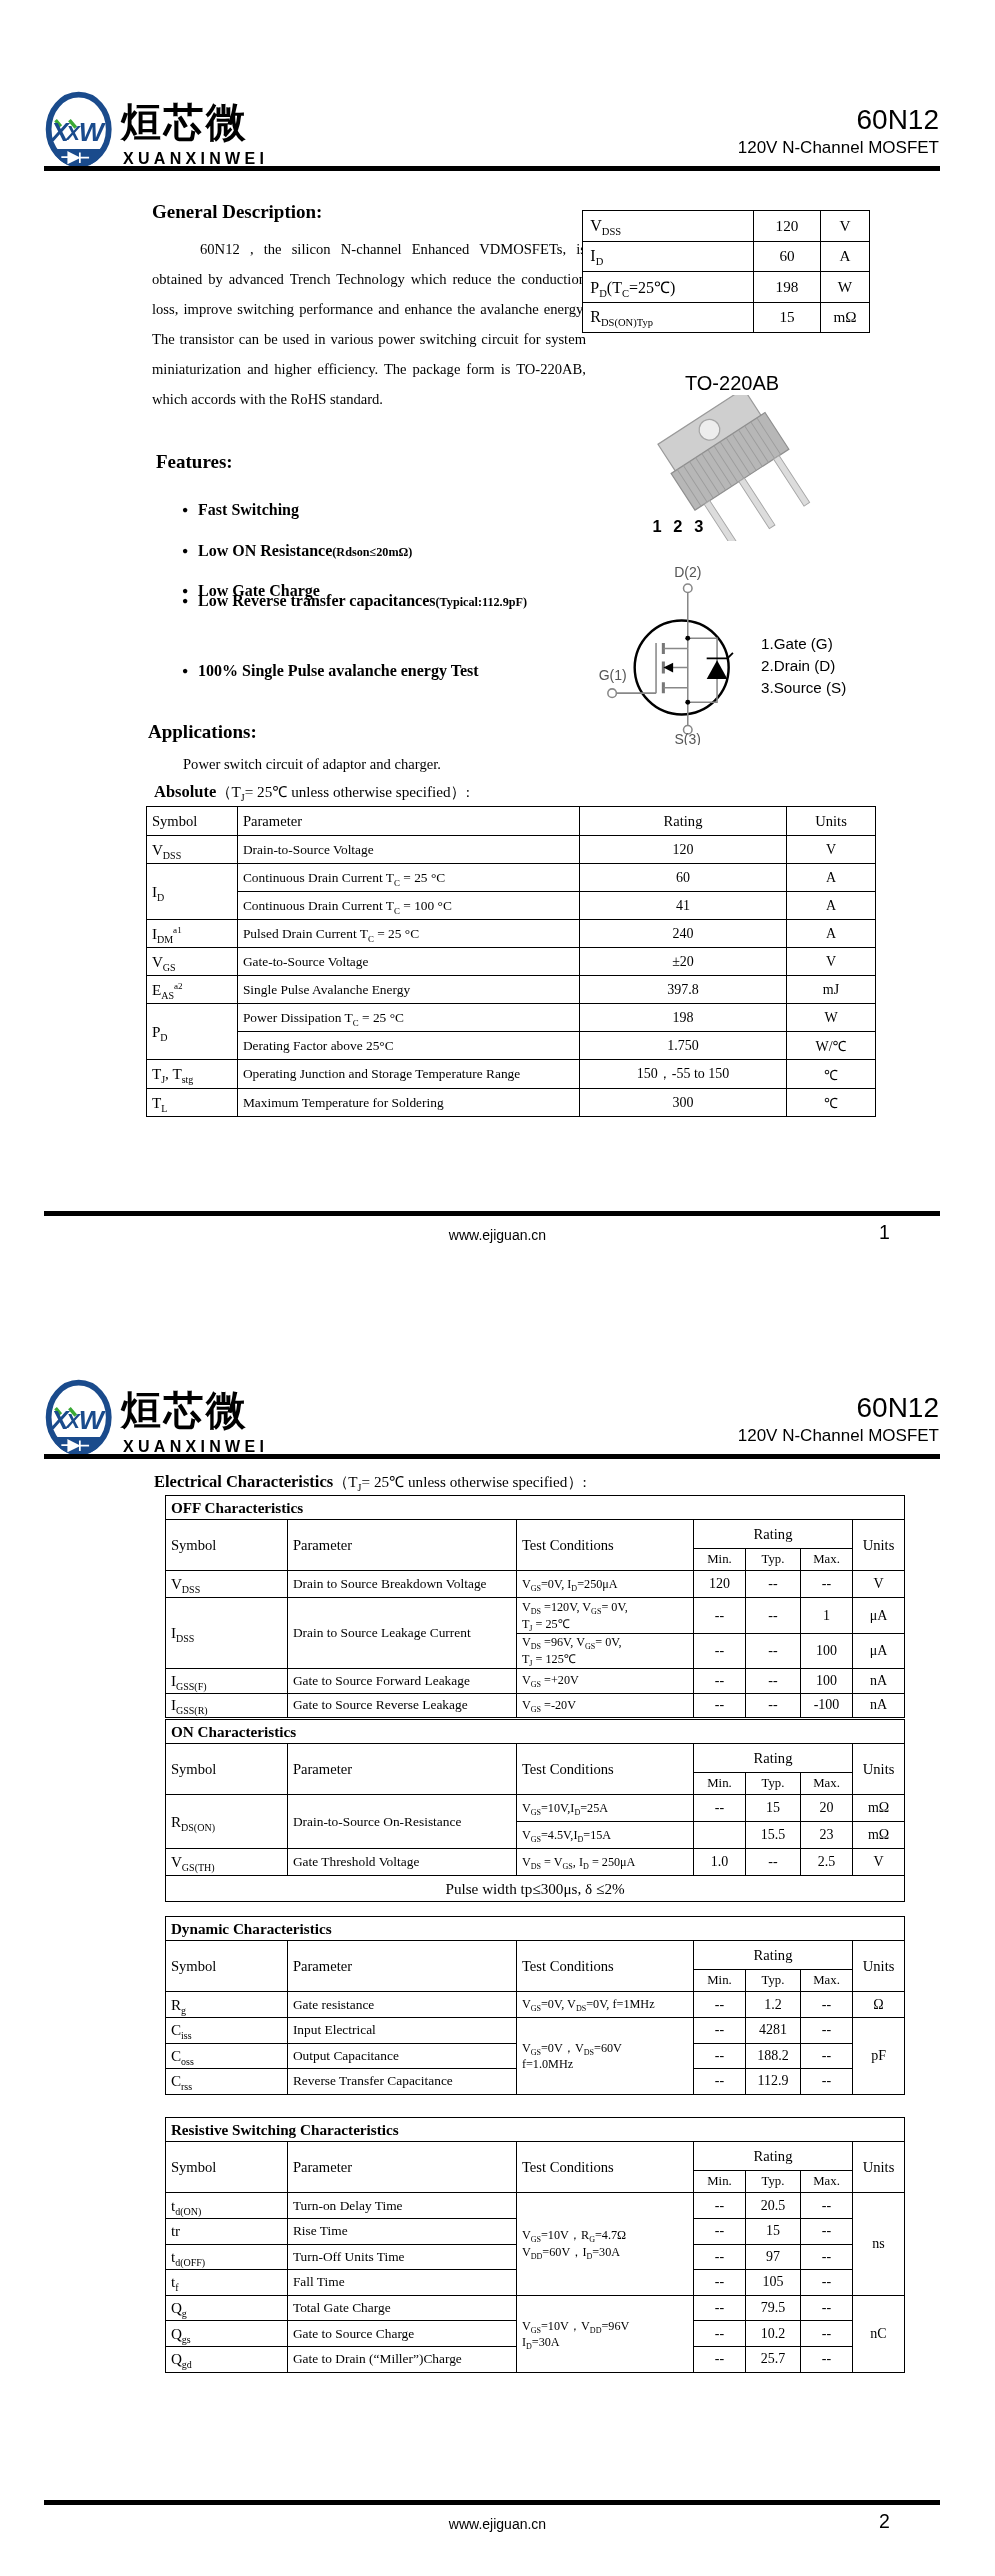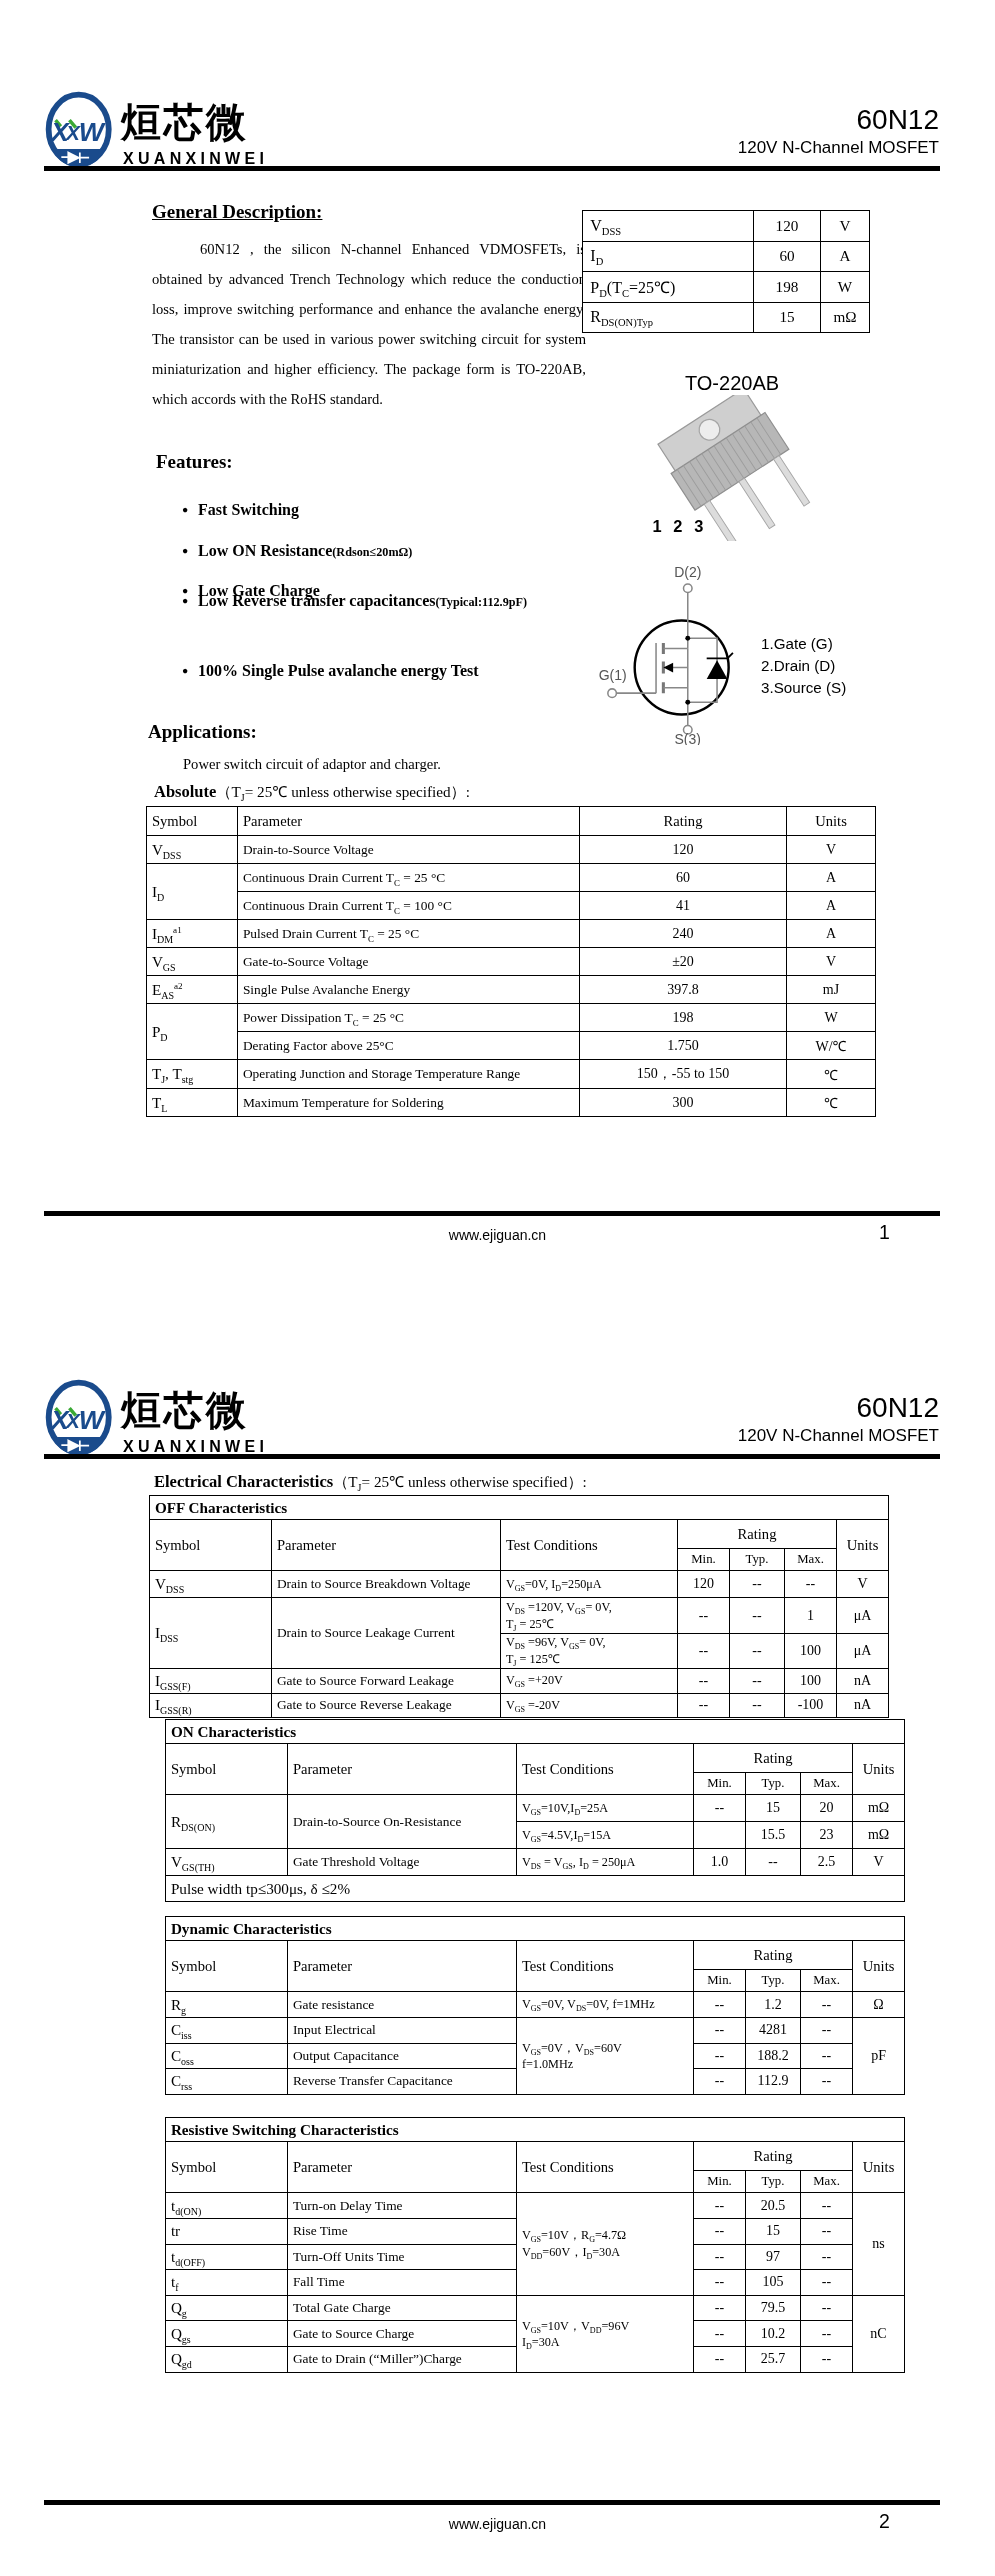--- a/index.html
+++ b/index.html
@@ -32,21 +32,21 @@
   table.dt{border-collapse:collapse;table-layout:fixed;border:1.8px solid #000;background:#fff;}
   table.dt td{border:1.2px solid #000;padding:1.2px 4.9px;vertical-align:middle;overflow:hidden;}
   td.ttl{font-size:15.2px;font-weight:bold;padding-left:8.5px;}
   td.hc{font-size:14.6px;text-align:center;padding:1.2px 1.2px;}
   td.hl{font-size:14.6px;padding-left:8.5px;}
   td.sym{font-size:15.2px;padding-left:7.3px;}
   td.par{font-size:13.4px;padding-left:7.3px;}
   td.cnd{font-size:12.2px;padding-left:6.1px;}
   td.val{font-size:14px;text-align:center;padding:1.2px 1.2px;}
   td.unt{font-size:14px;text-align:center;padding:1.2px 1.2px;}
-  td.note{font-size:15.2px;padding-left:7.3px;}
+  td.note{font-size:15.2px;padding-left:7.3px;text-align:center;}
 
   
   table.qt{border-collapse:collapse;table-layout:fixed;border:1.2px solid #000;background:#fff;}
   table.qt td{border:1.2px solid #000;padding:1.2px 4.9px;vertical-align:middle;}
   .qt .ql{font-size:16px;padding-left:7.3px;}
   .qt .qv{font-size:15.2px;text-align:center;}
   .qt .qu{font-size:15.2px;text-align:center;}
 
   .pkg-title{font-size:20px;text-align:center;width:220px;font-family:"Liberation Sans",sans-serif;}
   .legend div{font-size:15.2px;line-height:22px;font-family:"Liberation Sans",sans-serif;}
@@ -70,21 +70,21 @@
       <text x="60" y="92" font-size="46" font-weight="bold" font-style="italic" fill="#1a4b8c" font-family="Liberation Sans, sans-serif">W</text>
       <path d="M30 120 h12 M42 112 l18 9 -18 9 z" fill="#fff" stroke="#fff" stroke-width="3"></path>
       <path d="M62 112 v18 M62 121 h16" stroke="#fff" stroke-width="3" fill="none"></path>
     </svg>
     <div class="abs brand-zh" style="left:121px;top:95px;">烜芯微</div>
     <div class="abs brand-en" style="left:123px;top:150px;">XUANXINWEI</div>
     <div class="abs part-num" style="left:671px;top:104px;">60N12</div>
     <div class="abs part-fam" style="left:671px;top:138px;">120V N-Channel MOSFET</div>
     <div class="rule" style="top:166px;"></div>
 
-    <div class="abs h1" style="left:152px;top:201px;text-decoration:underline;">General Description:</div>
+    <div class="abs h1" style="left:152px;top:201px;">General Description:</div>
     <div class="abs body-text" style="left:152px;top:234px;">60N12 , the silicon N-channel Enhanced VDMOSFETs, is obtained by advanced Trench Technology which reduce the conduction loss, improve switching performance and enhance the avalanche energy. The transistor can be used in various power switching circuit for system miniaturization and higher efficiency. The package form is TO-220AB, which accords with the RoHS standard.</div>
 
     <table class="abs qt" style="left:582px;top:210px;width:287px;">
       <colgroup>
           <col style="width:171px">
           <col style="width:67px">
           <col style="width:49px">
         </colgroup>
       <tbody>
           <tr style="height:30.5px">
@@ -267,21 +267,21 @@
     <div class="abs brand-zh" style="left:121px;top:95px;">烜芯微</div>
     <div class="abs brand-en" style="left:123px;top:150px;">XUANXINWEI</div>
     <div class="abs part-num" style="left:671px;top:104px;">60N12</div>
     <div class="abs part-fam" style="left:671px;top:138px;">120V N-Channel MOSFET</div>
     <div class="rule" style="top:166px;"></div>
 
     <div class="abs" style="left:154px;top:183px;">
       <span class="abs-title-b">Electrical Characteristics</span><span class="abs-title-r">（T<sub>J</sub>= 25℃  unless otherwise specified）:</span>
     </div>
 
-    <table class="abs dt" style="left:149px;top:207px;width:738px;">
+    <table class="abs dt" style="left:165px;top:207px;width:738px;">
       <colgroup>
           <col style="width:122px">
           <col style="width:229px">
           <col style="width:177px">
           <col style="width:52px">
           <col style="width:55px">
           <col style="width:52px">
           <col style="width:52px">
         </colgroup>
       <tbody>

